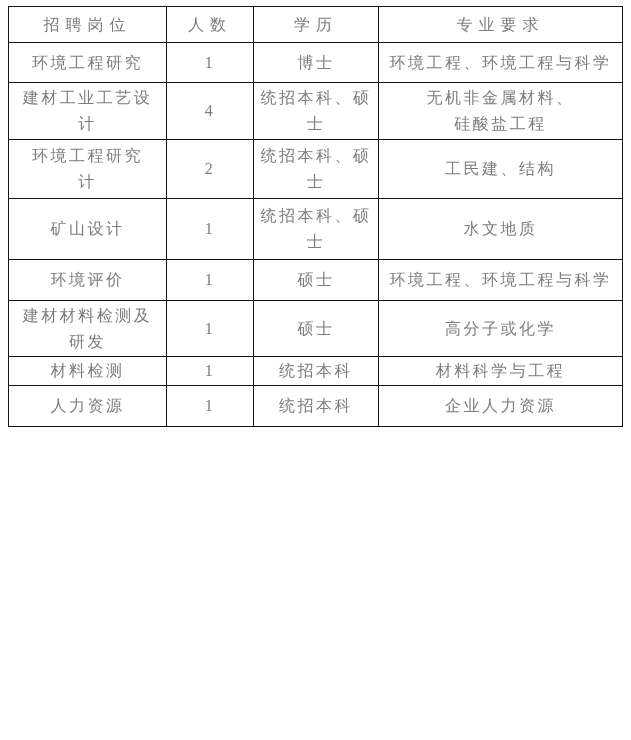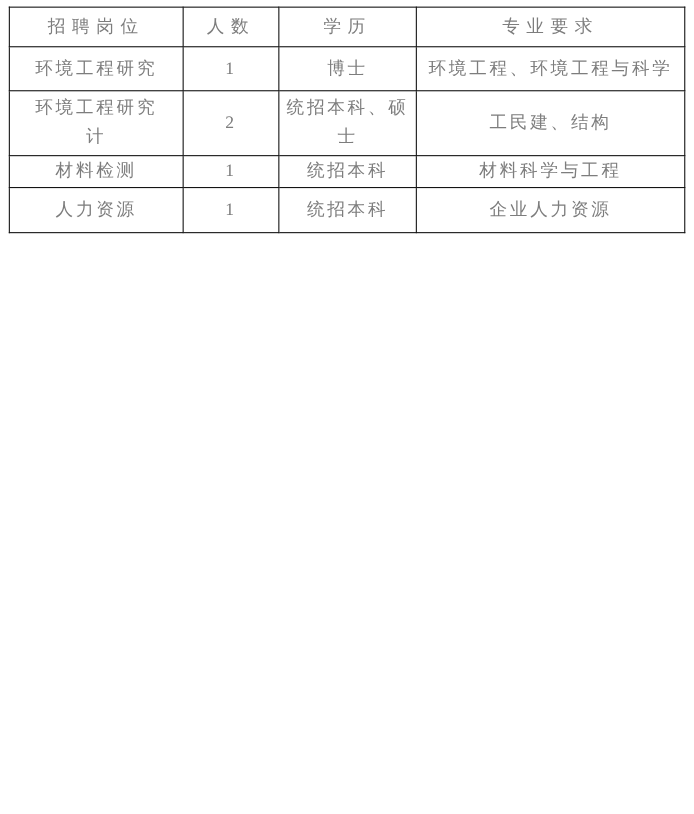--- a/index.html
+++ b/index.html
@@ -65,27 +65,56 @@
         <th>专业要求</th>
       </tr>
     </thead>
     <tbody>
       <tr style="height:40px">
         <td>环境工程研究</td>
         <td>1</td>
         <td>博士</td>
         <td>环境工程、环境工程与科学</td>
       </tr>
+      <tr style="height:57px">
+        <td>建材工业工艺设
+计</td>
+        <td>4</td>
+        <td>统招本科、硕
+士</td>
+        <td>无机非金属材料、
+硅酸盐工程</td>
+      </tr>
       <tr style="height:59px">
         <td>环境工程研究
 计</td>
         <td>2</td>
         <td>统招本科、硕
 士</td>
         <td>工民建、结构</td>
+      </tr>
+      <tr style="height:61px">
+        <td>矿山设计</td>
+        <td>1</td>
+        <td>统招本科、硕
+士</td>
+        <td>水文地质</td>
+      </tr>
+      <tr style="height:41px">
+        <td>环境评价</td>
+        <td>1</td>
+        <td>硕士</td>
+        <td>环境工程、环境工程与科学</td>
+      </tr>
+      <tr style="height:56px">
+        <td>建材材料检测及
+研发</td>
+        <td>1</td>
+        <td>硕士</td>
+        <td>高分子或化学</td>
       </tr>
       <tr style="height:24px">
         <td>材料检测</td>
         <td>1</td>
         <td>统招本科</td>
         <td>材料科学与工程</td>
       </tr>
       <tr style="height:41px">
         <td>人力资源</td>
         <td>1</td>

